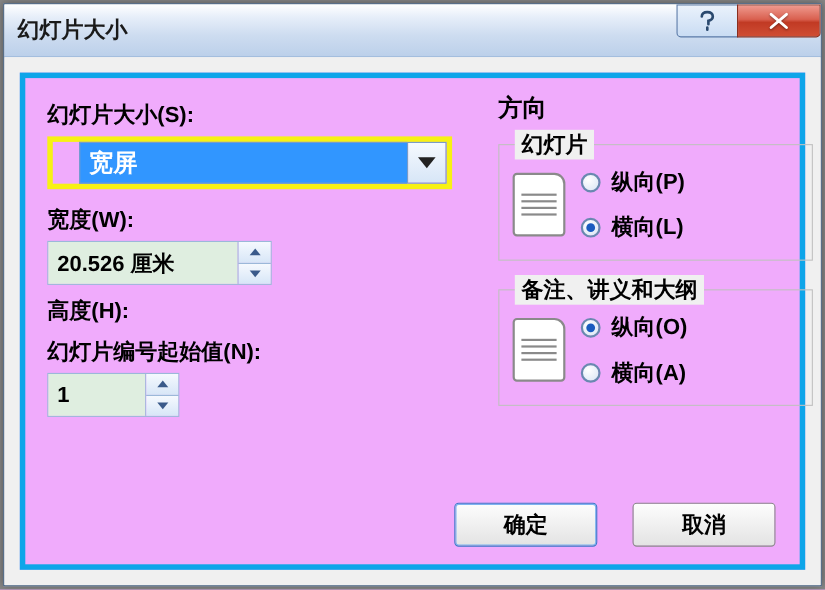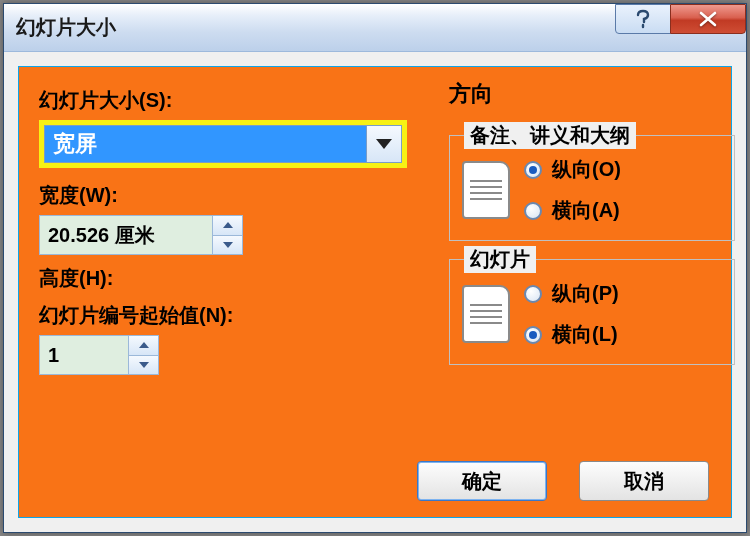--- a/index.html
+++ b/index.html
@@ -70,22 +70,22 @@
   .btn-close svg { filter: drop-shadow(0 1px 1px rgba(0,0,0,0.4)); }
 
   
   .content {
     flex: 1;
     background: #f0f0f0;
     padding: 14px;
     position: relative;
   }
   .panel {
-    border: 1px solid #0ea5e9;
-    background: #f97316;
+    border: 5px solid #0ea5e9;
+    background: #f0abfc;
     height: 100%;
     padding: 18px 20px;
     position: relative;
   }
   .left {
     position: absolute;
     left: 20px;
     top: 12px;
     width: 380px;
   }
@@ -110,20 +110,21 @@
   .combo-field {
     flex: 1;
     background: #3196ff;
     color: #fff;
     font-size: 22px;
     display: flex;
     align-items: center;
     padding-left: 8px;
     border: 1px solid #7a9cc6;
     border-right: none;
+    margin-left: 24px;
   }
   .combo-btn {
     width: 36px;
     background: linear-gradient(to bottom, #f5f9fe, #d7e6f7);
     border: 1px solid #7a9cc6;
     display: flex;
     justify-content: center;
     align-items: center;
   }
   .tri-down {
@@ -319,20 +320,42 @@
             <div class="spin">
                 <div class="tri-down-sm"></div>
               </div>
           </div>
         </div>
       </div>
 
       <div class="right">
         <div class="section-label">方向</div>
 
+        <div class="group">
+          <div class="group-title">幻灯片</div>
+          <div class="orient-row">
+            <div class="pageicon">
+              <div class="ln"></div>
+                <div class="ln"></div>
+                <div class="ln"></div>
+                <div class="ln"></div>
+            </div>
+            <div class="radios">
+              <div class="radio">
+                <div class="rb"></div>
+                <span>纵向(P)</span>
+              </div>
+              <div class="radio">
+                <div class="rb sel"></div>
+                <span>横向(L)</span>
+              </div>
+            </div>
+          </div>
+        </div>
+
         <div class="group" style="margin-top:26px">
           <div class="group-title">备注、讲义和大纲</div>
           <div class="orient-row">
             <div class="pageicon">
               <div class="ln"></div>
                 <div class="ln"></div>
                 <div class="ln"></div>
                 <div class="ln"></div>
             </div>
             <div class="radios">
@@ -340,42 +363,20 @@
                 <div class="rb sel"></div>
                 <span>纵向(O)</span>
               </div>
               <div class="radio">
                 <div class="rb"></div>
                 <span>横向(A)</span>
               </div>
             </div>
           </div>
         </div>
-
-        <div class="group">
-          <div class="group-title">幻灯片</div>
-          <div class="orient-row">
-            <div class="pageicon">
-              <div class="ln"></div>
-                <div class="ln"></div>
-                <div class="ln"></div>
-                <div class="ln"></div>
-            </div>
-            <div class="radios">
-              <div class="radio">
-                <div class="rb"></div>
-                <span>纵向(P)</span>
-              </div>
-              <div class="radio">
-                <div class="rb sel"></div>
-                <span>横向(L)</span>
-              </div>
-            </div>
-          </div>
-        </div>
       </div>
 
       <div class="footer">
         <div class="dlg-btn primary">确定</div>
         <div class="dlg-btn">取消</div>
       </div>
 
     </div>
   </div>
 </div>

